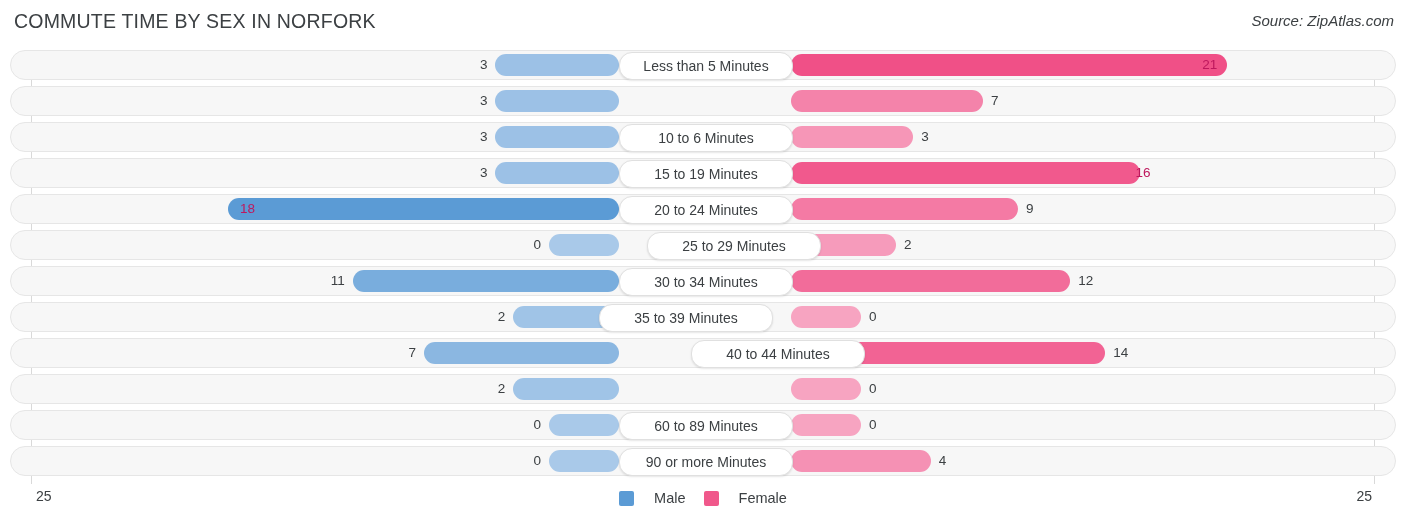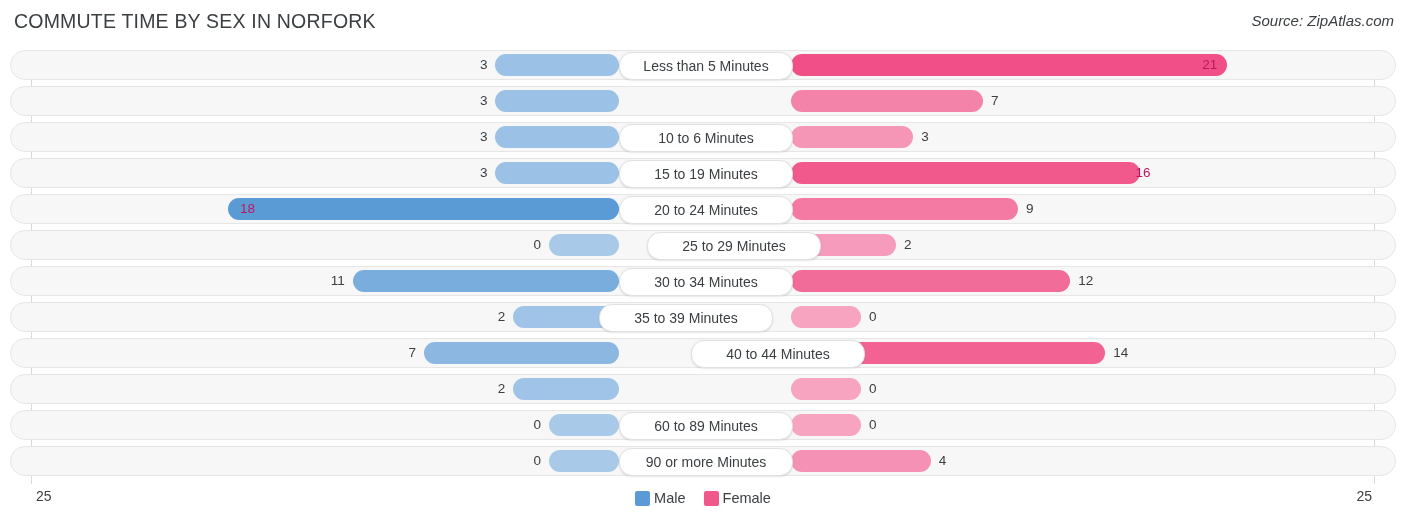--- a/index.html
+++ b/index.html
@@ -76,21 +76,21 @@
   .tick{
     position:absolute;top:4px;
     font-size:14px;color:#3c4043;
   }
   .tick-left{left:36px;}
   .tick-right{right:34px;}
   .legend{
     position:absolute;left:0;top:6px;width:1406px;
     display:flex;justify-content:center;align-items:center;gap:18px;
   }
-  .legend-item{display:flex;align-items:center;gap:4px;}
+  .legend-item{display:flex;align-items:center;gap:20px;}
   .swatch{width:15px;height:15px;border-radius:2px;display:inline-block;}
   .legend-label{font-size:14.5px;color:#3c4043;}
 </style>
 </head>
 <body>
 
 <div class="title">COMMUTE TIME BY SEX IN NORFORK</div>
 <div class="source">Source: ZipAtlas.com</div>
 
 <div class="plot" id="plot">

